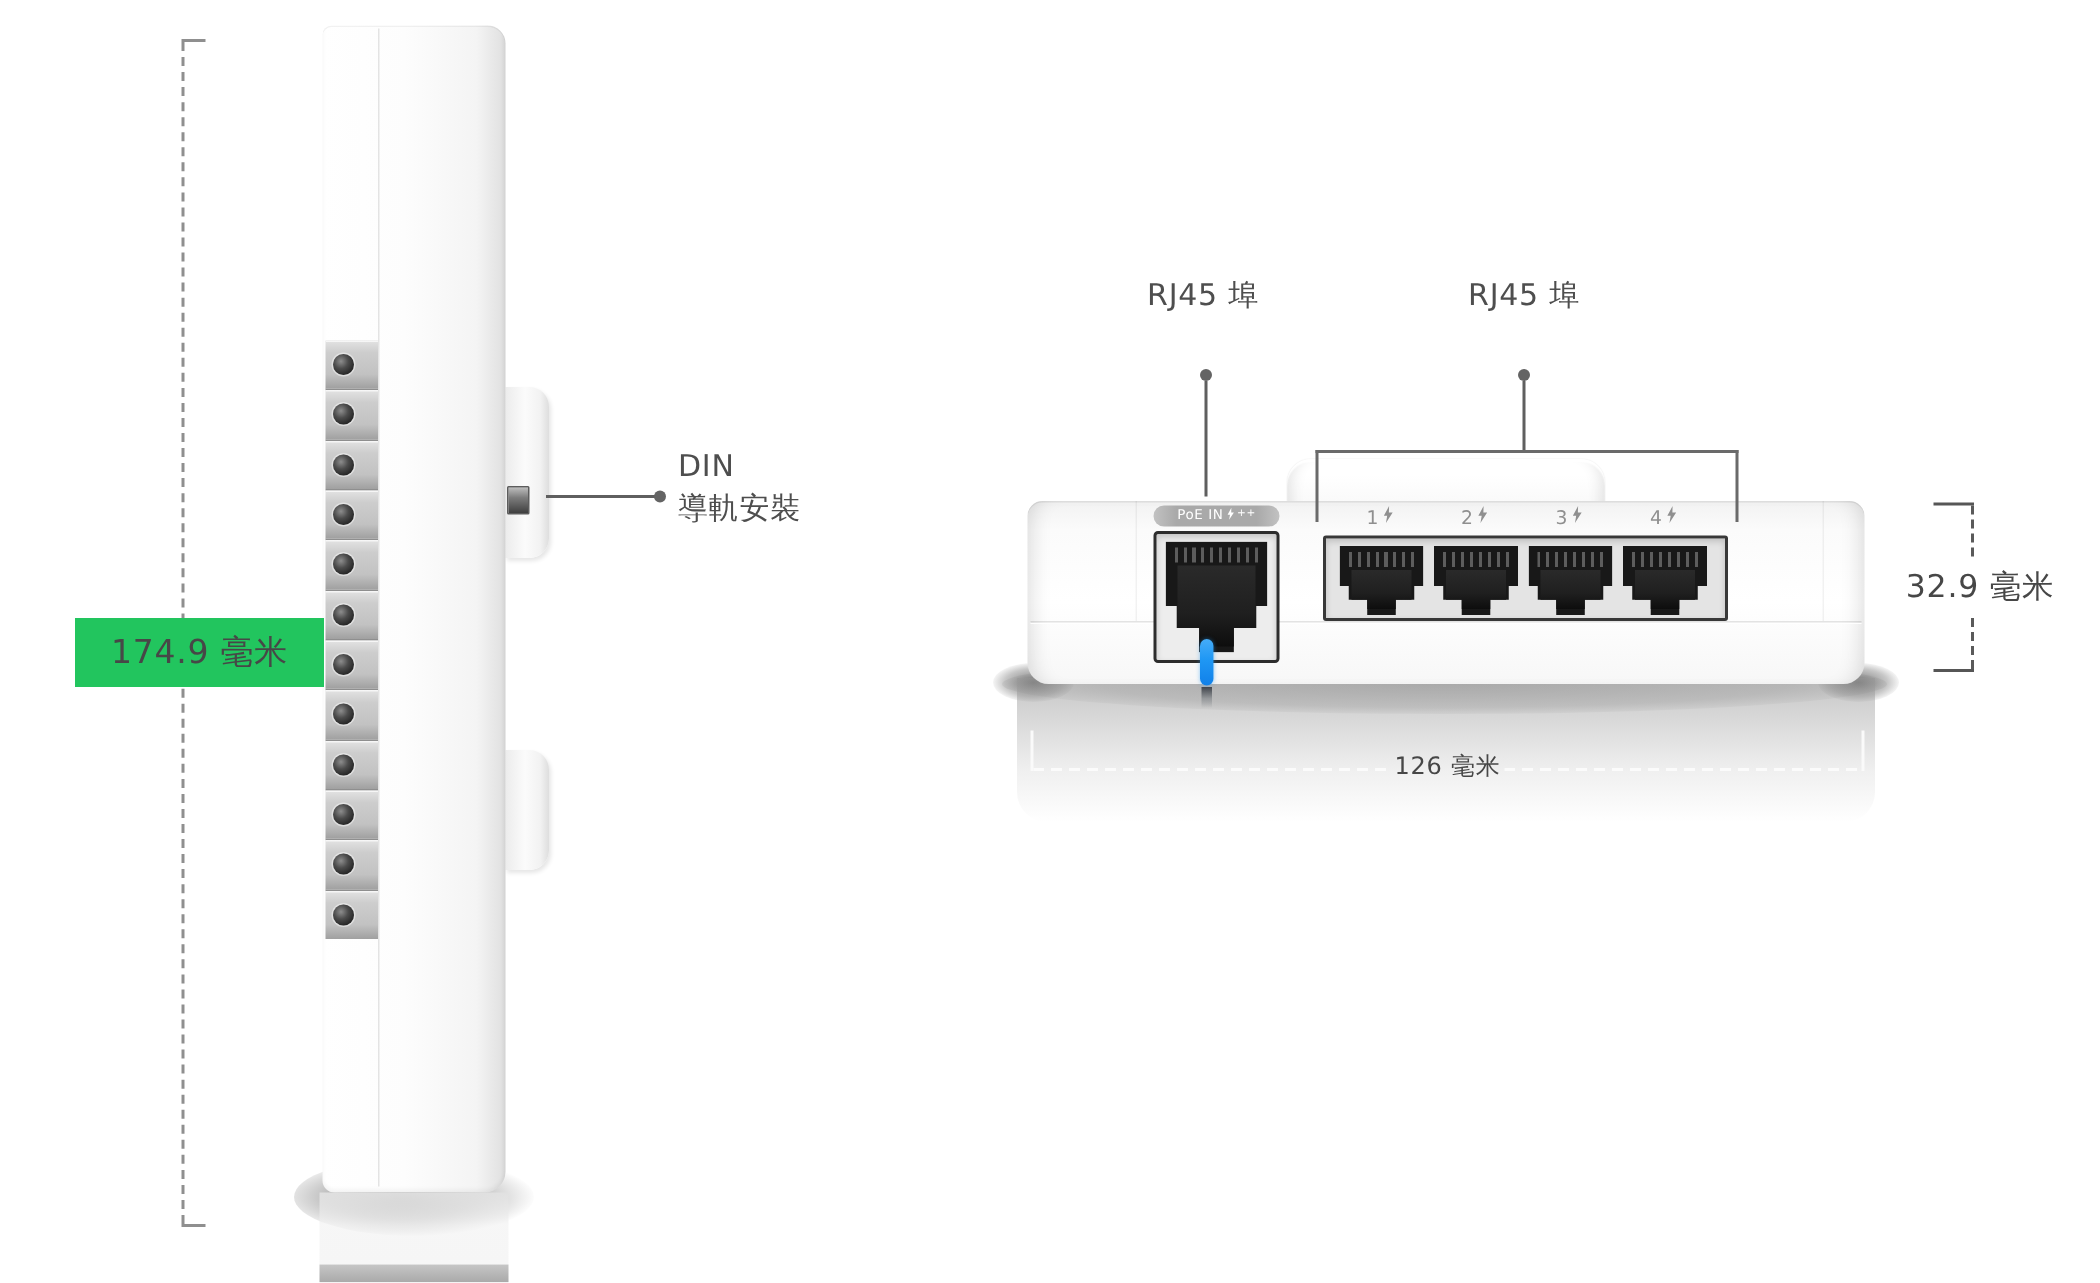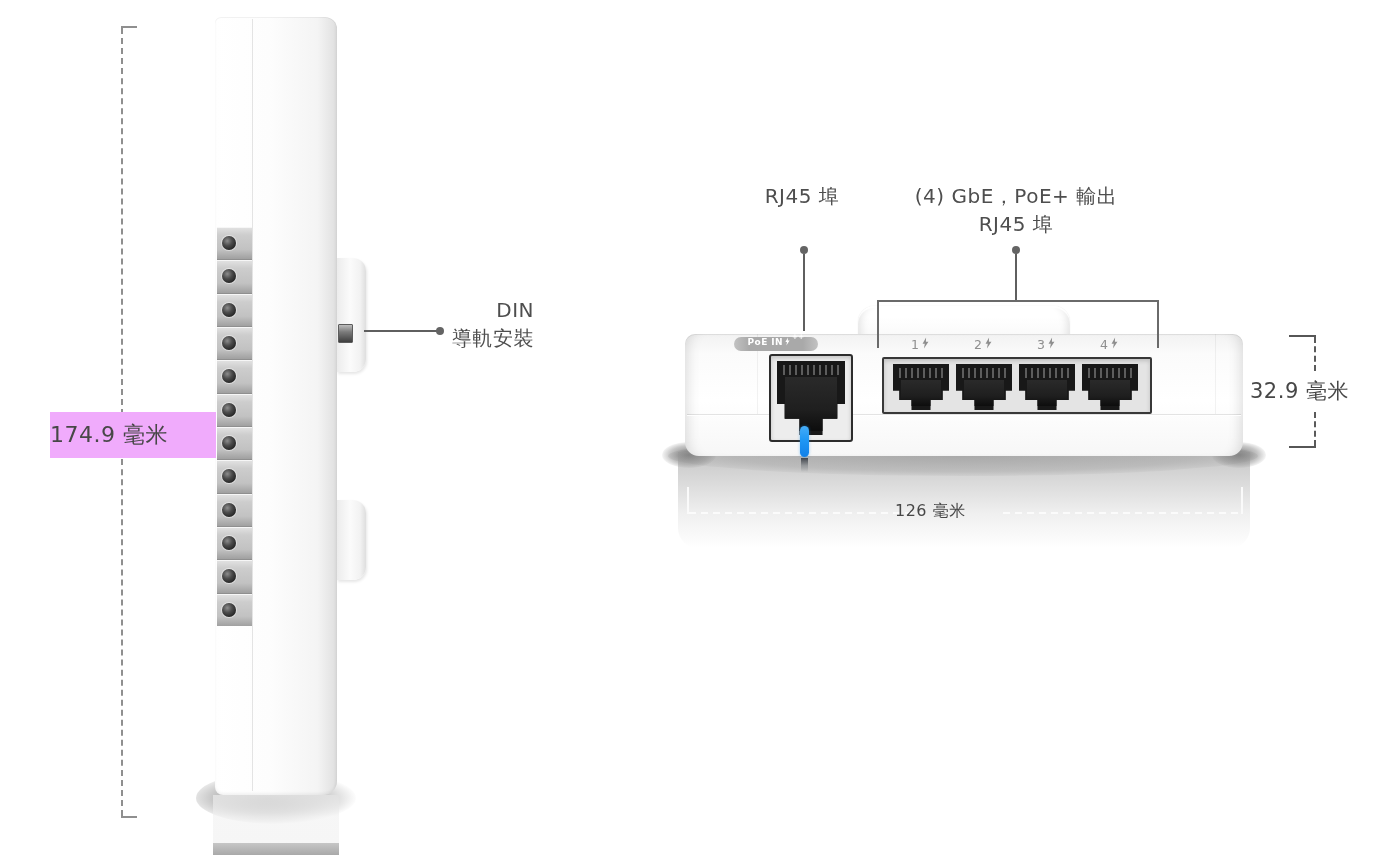--- a/index.html
+++ b/index.html
@@ -5,21 +5,21 @@
   html,body{margin:0;padding:0;background:#fff;}
   .canvas{
     position:relative;width:1400px;height:855px;overflow:hidden;
     background:#ffffff;
     font-family:"DejaVu Sans","Liberation Sans",sans-serif;
     color:#4e4e4e;
   }
   .abs{position:absolute;}
 
   
-  .dim-text{color:#474747;font-size:22px;letter-spacing:0.5px;white-space:nowrap;text-align:left;}
+  .dim-text{color:#474747;font-size:22px;letter-spacing:0.5px;white-space:nowrap;text-align:center;}
   .ann-text{color:#4e4e4e;font-size:20px;line-height:28px;letter-spacing:0.5px;text-align:center;white-space:nowrap;}
   .vdash{border-left:2px dashed #8f8f8f;width:0;}
   .tick{background:#8f8f8f;height:2px;}
   .leader{background:#5f5f5f;}
   .leader-dot{width:8px;height:8px;border-radius:50%;background:#646464;}
   .bracket{background:#6a6a6a;}
   .vdash-dark{border-left:2px dashed #5a5a5a;width:0;}
 
   
   .side-body{
@@ -61,24 +61,24 @@
                0 0 1px rgba(0,0,0,0.12);}
   .front-body{left:685px;top:334px;width:558px;height:122px;z-index:2;
     border-radius:10px 10px 14px 14px;
     background:linear-gradient(180deg,#f2f2f2 0%,#fbfbfb 16%,#ffffff 55%,#f7f7f7 100%);
     box-shadow:inset 0 1px 0 rgba(0,0,0,0.07),
                inset 12px 0 14px -10px rgba(0,0,0,0.14),
                inset -12px 0 14px -10px rgba(0,0,0,0.14);}
   .front-lip{left:687px;top:414px;width:554px;height:1px;background:rgba(0,0,0,0.10);z-index:3;
     box-shadow:0 1px 0 rgba(255,255,255,0.9);}
   .front-seam{width:1px;height:80px;top:334px;background:rgba(0,0,0,0.05);z-index:3;}
-  .poe-badge{left:734px;top:337px;width:84px;height:14px;z-index:3;border-radius:8px;
+  .poe-badge{left:769px;top:337px;width:84px;height:14px;z-index:3;border-radius:8px;
     background:linear-gradient(90deg,#c2c2c2 0%,#a9a9a9 18%,#a9a9a9 82%,#c2c2c2 100%);
-    color:#ffffff;font-size:9px;font-weight:bold;letter-spacing:0.4px;
-    display:flex;justify-content:center;gap:2px;}
+    color:#ffffff;font-size:9px;font-weight:normal;letter-spacing:0.4px;
+    display:flex;align-items:center;justify-content:center;gap:2px;}
   .poe-badge sup{font-size:7px;line-height:1;margin-top:-3px;}
   .poe-port-frame{left:769px;top:354px;width:84px;height:88px;z-index:3;
     background:#ededed;border:2px solid #2d2d2d;border-radius:3px;box-sizing:border-box;
     box-shadow:inset 0 2px 4px rgba(0,0,0,0.18);}
   .rj45{background:#181818;position:relative;
     clip-path:polygon(0% 0%,100% 0%,100% 58%,89% 58%,89% 78%,67% 78%,67% 100%,33% 100%,33% 78%,11% 78%,11% 58%,0% 58%);}
   .rj45 .pins{position:absolute;left:6px;right:6px;top:4px;height:10px;
     background:repeating-linear-gradient(90deg,#5d5d5d 0 2px,rgba(0,0,0,0) 2px 6px);}
   .rj45 .cavity{position:absolute;left:8px;right:8px;top:16px;bottom:4px;
     background:linear-gradient(180deg,#2a2a2a 0%,#1f1f1f 60%,#0d0d0d 100%);}
@@ -106,21 +106,21 @@
   .bolt-icon{display:inline-block;}
 </style>
 </head>
 <body>
 
 <div class="canvas">
 
   <div class="abs tick" style="left:121px;top:26px;width:16px;"></div>
   <div class="abs vdash" style="left:121px;top:28px;height:788px;"></div>
   <div class="abs tick" style="left:121px;top:816px;width:16px;"></div>
-  <div class="abs dim-text" style="left:50px;top:412px;width:166px;background:#f0abfc;padding:8px 0;z-index:4;">174.9 毫米</div>
+  <div class="abs dim-text" style="left:50px;top:412px;width:166px;background:#22c55e;padding:8px 0;z-index:4;">174.9 毫米</div>
 
   <div class="abs side-shadow"></div>
   <div class="abs side-tab tab-top"></div>
   <div class="abs side-tab tab-bottom"></div>
   <div class="abs side-body"></div>
   <div class="abs side-seam"></div>
   <div class="abs segment-strip">
       <div class="segment">
         <div class="segment-dot"></div>
       </div>
@@ -157,30 +157,29 @@
       <div class="segment">
         <div class="segment-dot"></div>
       </div>
     </div>
   <div class="abs din-clip"></div>
   <div class="abs side-reflection"></div>
   <div class="abs side-reflection-strip"></div>
 
   <div class="abs leader" style="left:364px;top:330px;width:74px;height:2px;z-index:4;"></div>
   <div class="abs leader-dot" style="left:436px;top:327px;z-index:4;"></div>
-  <div class="abs ann-text" style="left:452px;top:296px;text-align:right;z-index:4;">
+  <div class="abs ann-text" style="left:452px;top:296px;text-align:left;z-index:4;">
     <div>DIN</div>
     <div>導軌安裝</div>
   </div>
 
   <div class="abs ann-text" style="left:702px;top:182px;width:200px;z-index:4;">
     <div>RJ45 埠</div>
   </div>
   <div class="abs ann-text" style="left:896px;top:182px;width:240px;z-index:4;">
-    <div>(4) GbE，PoE+ 輸出</div>
     <div>RJ45 埠</div>
   </div>
 
   <div class="abs leader-dot" style="left:800px;top:246px;z-index:4;"></div>
   <div class="abs leader" style="left:803px;top:254px;width:2px;height:77px;z-index:4;"></div>
   <div class="abs leader-dot" style="left:1012px;top:246px;z-index:4;"></div>
   <div class="abs leader" style="left:1015px;top:254px;width:2px;height:48px;z-index:4;"></div>
   <div class="abs bracket" style="left:877px;top:300px;width:282px;height:2px;z-index:4;"></div>
   <div class="abs bracket" style="left:877px;top:300px;width:2px;height:48px;z-index:4;"></div>
   <div class="abs bracket" style="left:1157px;top:300px;width:2px;height:48px;z-index:4;"></div>

